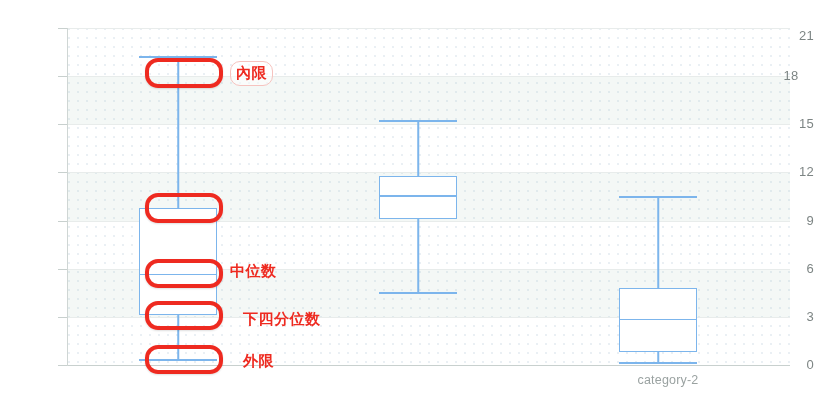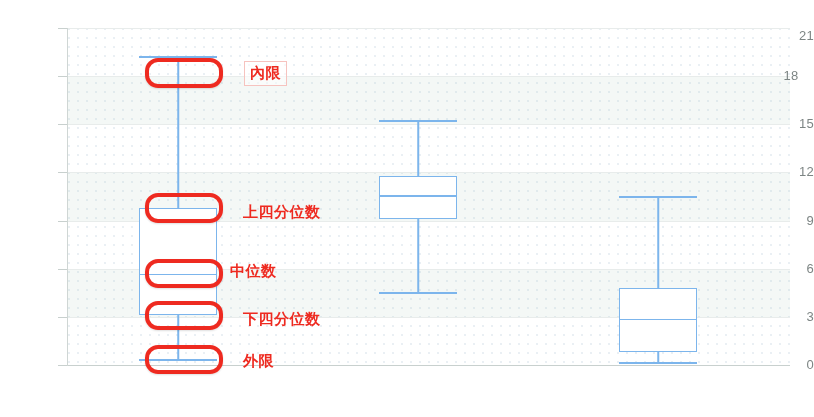--- a/index.html
+++ b/index.html
@@ -228,30 +228,30 @@
 
   <div class="y-label" style="top:28px;">21</div>
   <div class="y-label" style="top:68.2px;text-align:center;">18</div>
   <div class="y-label" style="top:116.3px;">15</div>
   <div class="y-label" style="top:164.4px;">12</div>
   <div class="y-label" style="top:212.6px;">9</div>
   <div class="y-label" style="top:260.7px;">6</div>
   <div class="y-label" style="top:308.9px;">3</div>
   <div class="y-label" style="top:357px;">0</div>
 
+  <div class="x-label" style="left:588px; width:160px;">category-2</div>
 
   <div class="anno-ring" style="left:145px; top:58px;  width:78px; height:30px;"></div>
 
   <div class="anno-ring" style="left:145px; top:193px; width:78px; height:30px;"></div>
 
   <div class="anno-ring" style="left:145px; top:259px; width:78px; height:29px;"></div>
 
   <div class="anno-ring" style="left:145px; top:301px; width:78px; height:29px;"></div>
 
   <div class="anno-ring" style="left:145px; top:345px; width:78px; height:29px;"></div>
 
-  <div class="anno-text boxed" style="left:244px; top:61px;">內限</div>
-  <div class="anno-text" style="left:243px; top:203px;">上四分位数</div>
+  <div class="anno-text boxed" style="left:230px; top:61px;border-radius:10px;">內限</div>
   <div class="anno-text" style="left:230px; top:262px;">中位数</div>
   <div class="anno-text" style="left:243px; top:310px;">下四分位数</div>
   <div class="anno-text" style="left:243px; top:352px;">外限</div>
 
 </div>
 
 </body></html>

